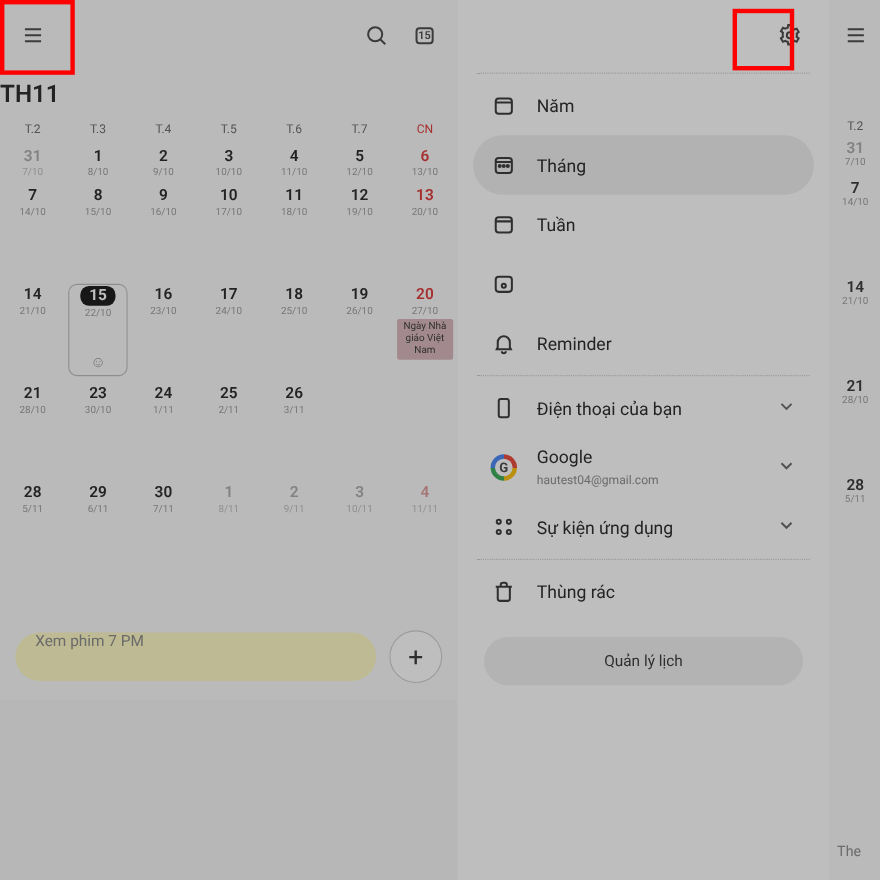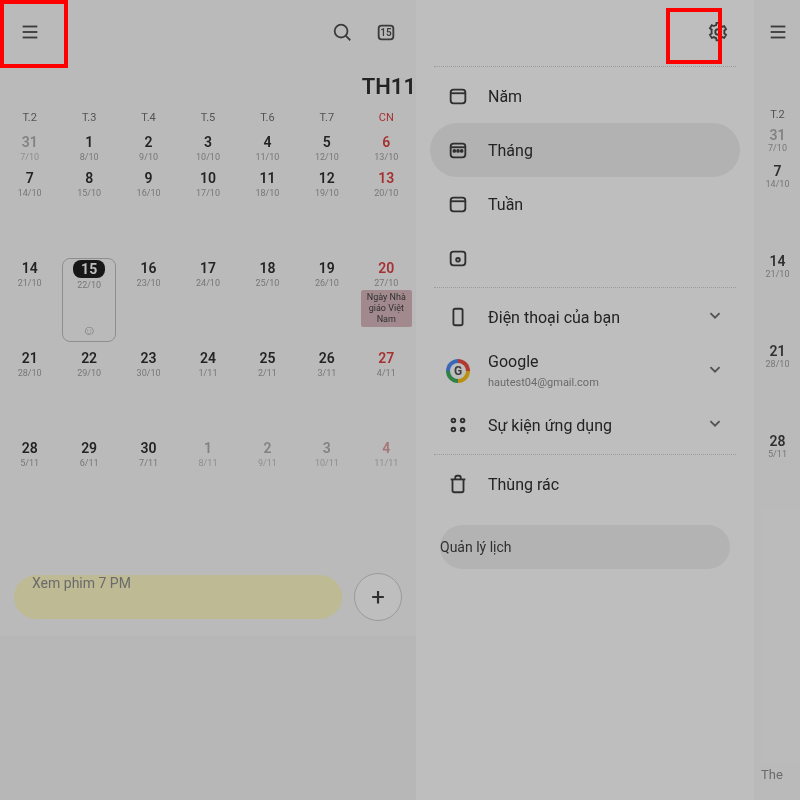--- a/index.html
+++ b/index.html
@@ -26,21 +26,21 @@
     padding: 0 8px;
   }
   .hdr-spacer { flex: 1; }
   .icon-btn {
     width: 44px; height: 44px;
     display: flex; align-items: center; justify-content: center;
     cursor: pointer;
     color: #444;
   }
   .month-title {
-    text-align: right;
+    text-align: left;
     font-size: 22px;
     font-weight: 600;
     color: #222;
     padding: 10px 0 6px;
   }
   .weekday-row, .row {
     display: grid;
     grid-template-columns: repeat(7, 1fr);
   }
   .weekday-row div {
@@ -191,21 +191,21 @@
     width: 16px; height: 16px; background: #fff; border-radius: 50%;
     display: flex; align-items: center; justify-content: center;
     color: #444;
   }
 
   .manage-btn {
     margin: 14px 10px 0;
     height: 44px;
     border-radius: 22px;
     background: #f0f0f0;
-    display: flex; align-items: center; justify-content: flex-start;
+    display: flex; align-items: center; justify-content: center;
     font-size: 14px;
     color: #333;
     cursor: pointer;
   }
 
   
   .far-right {
     position: absolute;
     top: 0; left: 754px;
     width: 46px; height: 800px;
@@ -368,42 +368,34 @@
           <div class="lunar">27/10</div>
           <div class="event-chip">Ngày Nhà giáo Việt Nam</div>
         </div>
       </div>
       <div class="row">
         <div class="cell">
           <div class="solar">21</div>
           <div class="lunar">28/10</div>
         </div>
         <div class="cell">
-          <div class="solar">22</div>
-          <div class="lunar">29/10</div>
-        </div>
-        <div class="cell">
           <div class="solar">23</div>
           <div class="lunar">30/10</div>
         </div>
         <div class="cell">
           <div class="solar">24</div>
           <div class="lunar">1/11</div>
         </div>
         <div class="cell">
           <div class="solar">25</div>
           <div class="lunar">2/11</div>
         </div>
         <div class="cell">
           <div class="solar">26</div>
           <div class="lunar">3/11</div>
-        </div>
-        <div class="cell sun">
-          <div class="solar">27</div>
-          <div class="lunar">4/11</div>
         </div>
       </div>
       <div class="row">
         <div class="cell">
           <div class="solar">28</div>
           <div class="lunar">5/11</div>
         </div>
         <div class="cell">
           <div class="solar">29</div>
           <div class="lunar">6/11</div>
@@ -482,20 +474,29 @@
     </span>
     <span class="menu-label">Tuần</span>
   </div>
   <div class="menu-item">
     <span class="menu-icon">
       <svg class="ic" viewBox="0 0 24 24">
           <rect x="4" y="5" width="16" height="15" rx="3"></rect>
           <circle cx="12" cy="14" r="2"></circle>
         </svg>
     </span>
+  </div>
+  <div class="menu-item">
+    <span class="menu-icon">
+      <svg class="ic" viewBox="0 0 24 24">
+          <path d="M6 16V11a6 6 0 1 1 12 0v5l1 2H5z"></path>
+          <path d="M10 20a2 2 0 0 0 4 0"></path>
+        </svg>
+    </span>
+    <span class="menu-label">Reminder</span>
   </div>
 
   <hr class="dashed-sep">
 
   <div class="menu-item">
     <span class="menu-icon">
       <svg class="ic" viewBox="0 0 24 24">
           <rect x="7" y="3" width="10" height="18" rx="2"></rect>
         </svg>
     </span>

